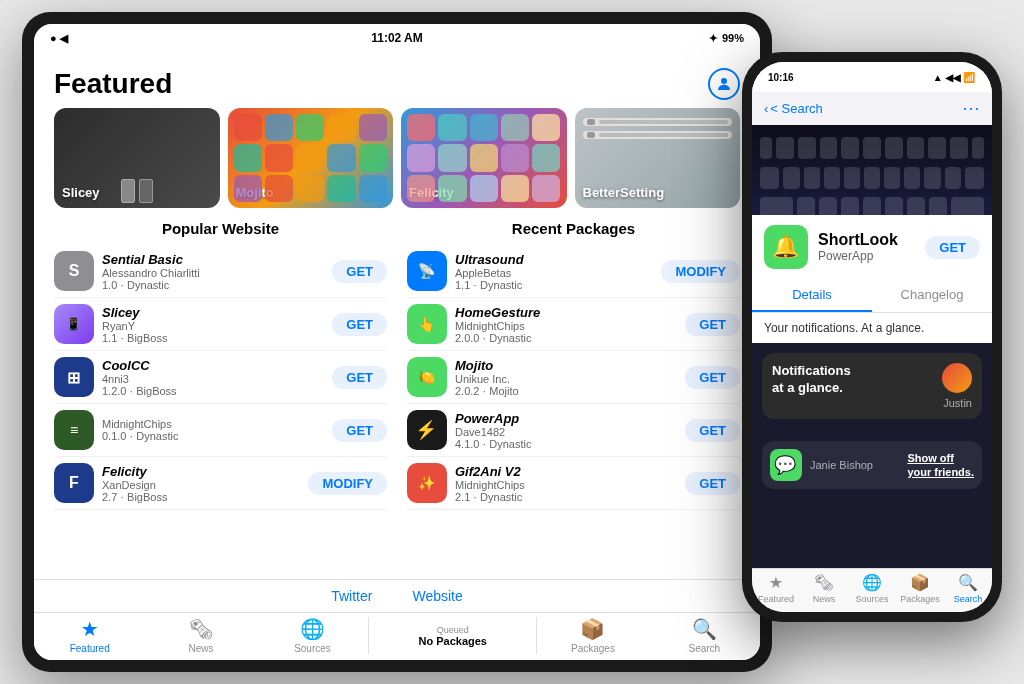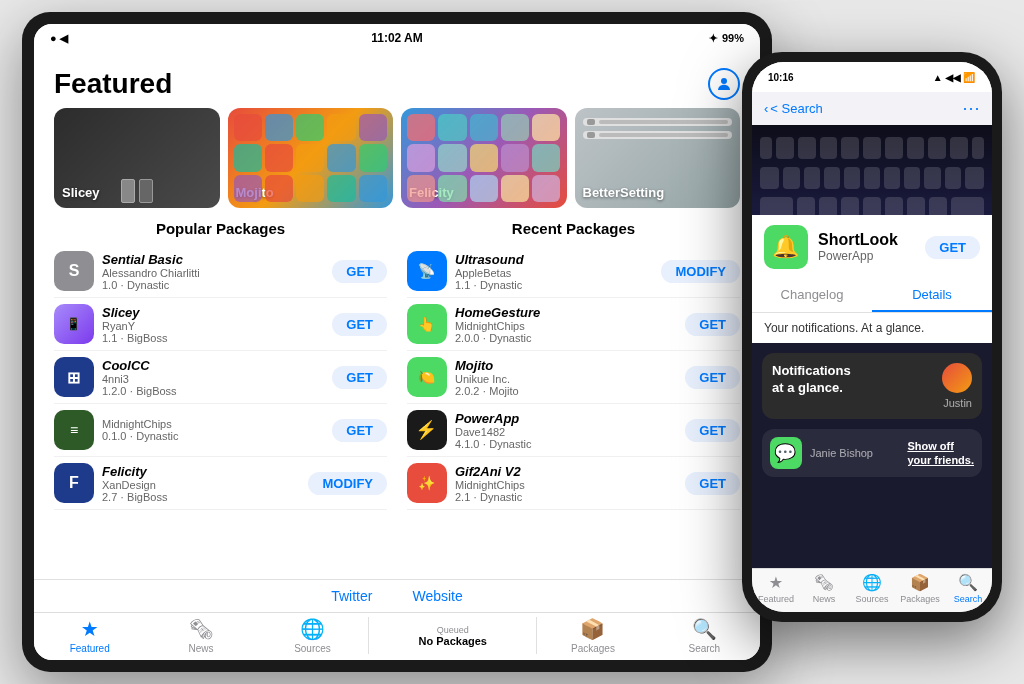--- a/index.html
+++ b/index.html
@@ -450,20 +450,21 @@
     }
 
     
     .notif-preview {
       flex: 1;
       background: #1a1a2e;
       position: relative;
       overflow: hidden;
       display: flex;
       flex-direction: column;
+      gap: 12px;
     }
 
     .notif-card {
       background: #2c2c2c;
       margin: 10px;
       border-radius: 12px;
       padding: 10px;
       display: flex;
       gap: 8px;
     }
@@ -630,21 +631,21 @@
               </div>
             </div>
             <span class="banner-label">BetterSetting</span>
           </div>
 
         </div>
 
         <div class="packages-section">
 
           <div class="packages-col">
-            <div class="packages-col-title">Popular Packages</div>
+            <div class="packages-col-title">Popular Website</div>
 
             <div class="package-row">
               <div class="pkg-icon" style="background:#8e8e93;">
                   <span style="color:white;font-size:16px;font-weight:800;">S</span>
                 </div>
               <div class="pkg-info">
                 <div class="pkg-name">Sential Basic</div>
                 <div class="pkg-author">Alessandro Chiarlitti</div>
                 <div class="pkg-author">1.0 · Dynastic</div>
               </div>
@@ -865,22 +866,22 @@
           <span>🔔</span>
         </div>
         <div class="pkg-detail-info">
           <div class="pkg-detail-name">ShortLook</div>
           <div class="pkg-detail-author">PowerApp</div>
         </div>
         <button class="get-btn">GET</button>
       </div>
 
       <div class="detail-tabs">
+        <div class="detail-tab active">Details</div>
         <div class="detail-tab">Changelog</div>
-        <div class="detail-tab active">Details</div>
       </div>
 
       <div class="pkg-description">Your notifications. At a glance.</div>
 
       <div class="notif-preview">
         <div class="notif-card">
           <div style="flex:1;">
             <div class="notif-text">Notifications<br>at a glance.</div>
           </div>
           <div style="display:flex;flex-direction:column;align-items:flex-end;gap:4px;">

